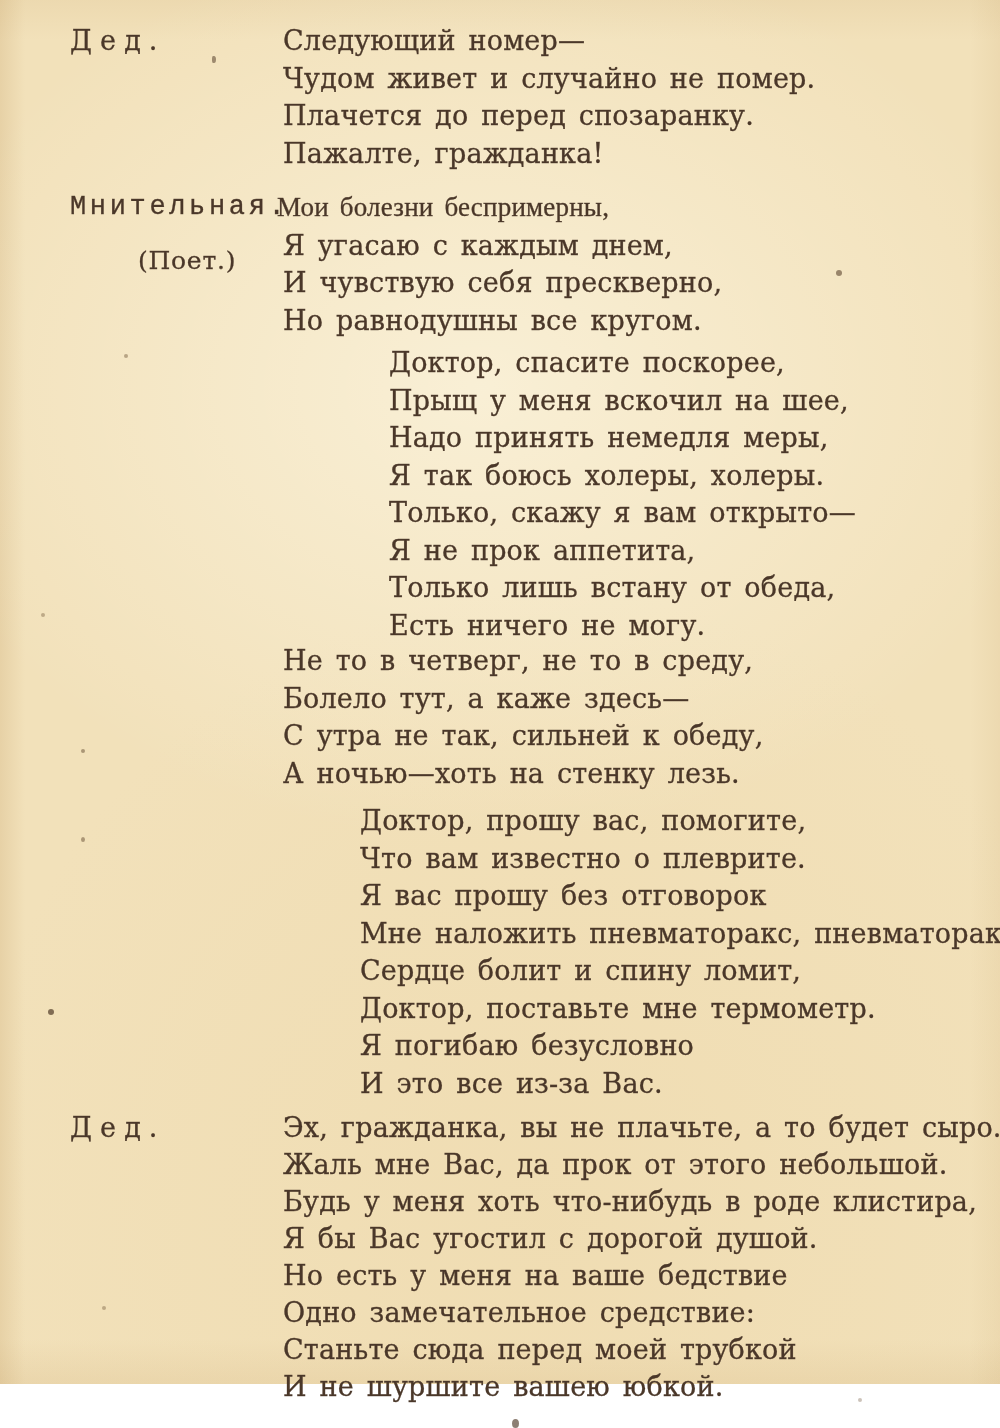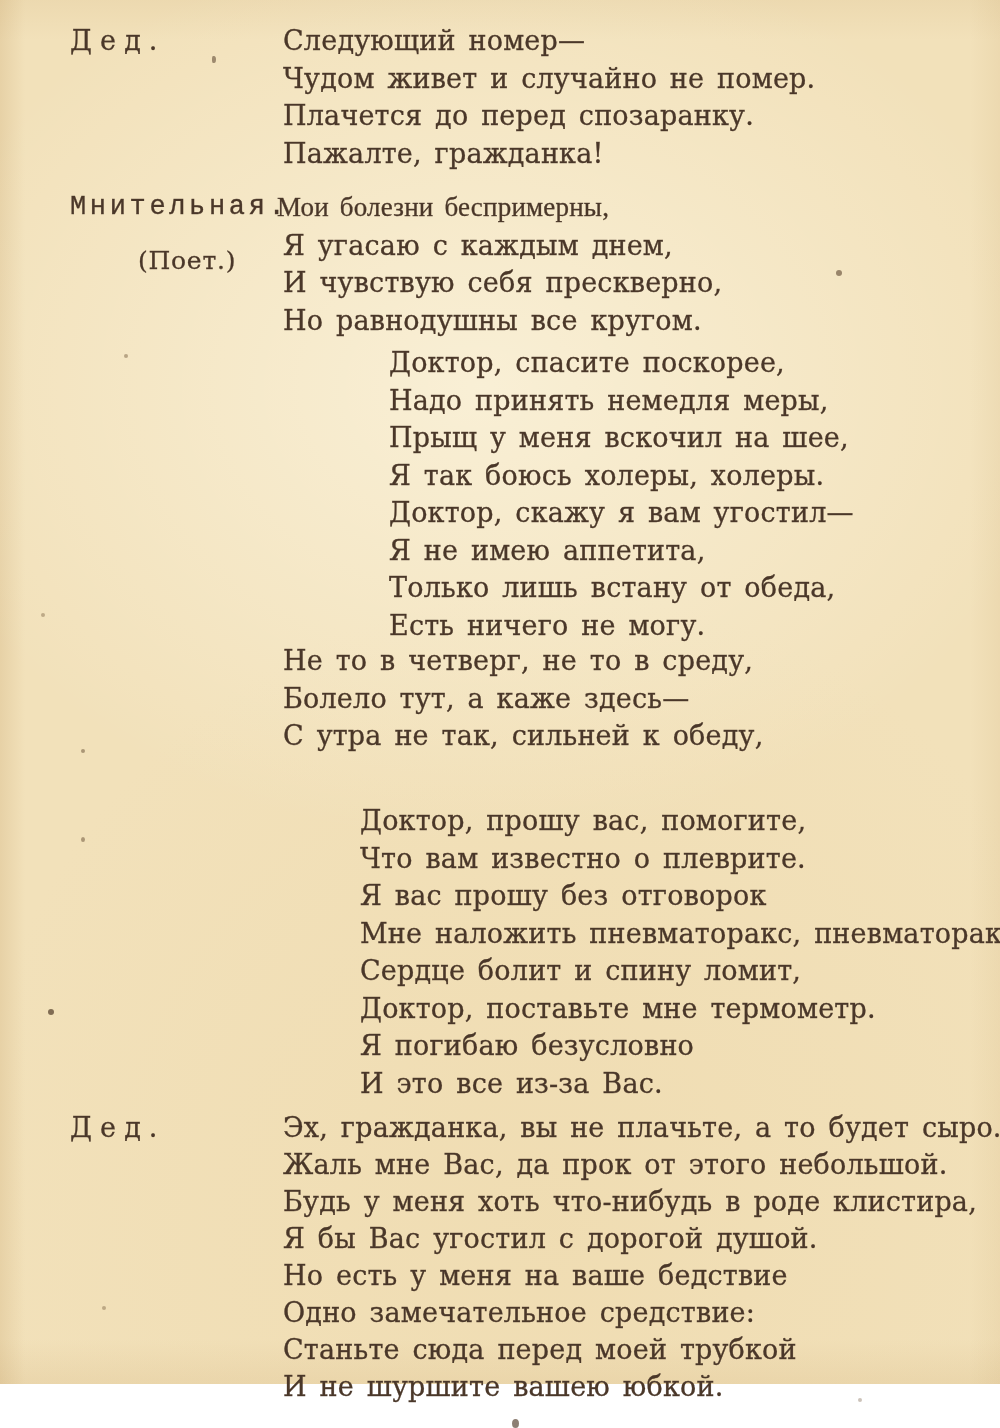--- a/index.html
+++ b/index.html
@@ -87,33 +87,34 @@
     <span class="speaker speaker-long">Мнительная.</span>
     <span class="stage-direction">(Поет.)</span>
     <div class="line first-line-offset">Мои болезни беспримерны,</div>
     <div class="line">Я угасаю с каждым днем,</div>
     <div class="line">И чувствую себя прескверно,</div>
     <div class="line">Но равнодушны все кругом.</div>
   </div>
 
   <div class="block b3">
     <div class="line">Доктор, спасите поскорее,</div>
+    <div class="line">Прыщ у меня вскочил на шее,</div>
     <div class="line">Надо принять немедля меры,</div>
-    <div class="line">Прыщ у меня вскочил на шее,</div>
     <div class="line">Я так боюсь холеры, холеры.</div>
-    <div class="line">Доктор, скажу я вам угостил—</div>
-    <div class="line">Я не имею аппетита,</div>
+    <div class="line">Только, скажу я вам открыто—</div>
+    <div class="line">Я не прок аппетита,</div>
     <div class="line">Только лишь встану от обеда,</div>
     <div class="line">Есть ничего не могу.</div>
   </div>
 
   <div class="block b4">
     <div class="line">Не то в четверг, не то в среду,</div>
     <div class="line">Болело тут, а каже здесь—</div>
     <div class="line">С утра не так, сильней к обеду,</div>
+    <div class="line">А ночью—хоть на стенку лезь.</div>
   </div>
 
   <div class="block b5">
     <div class="line">Доктор, прошу вас, помогите,</div>
     <div class="line">Что вам известно о плеврите.</div>
     <div class="line">Я вас прошу без отговорок</div>
     <div class="line">Мне наложить пневматоракс, пневматоракс.</div>
     <div class="line">Сердце болит и спину ломит,</div>
     <div class="line">Доктор, поставьте мне термометр.</div>
     <div class="line">Я погибаю безусловно</div>

